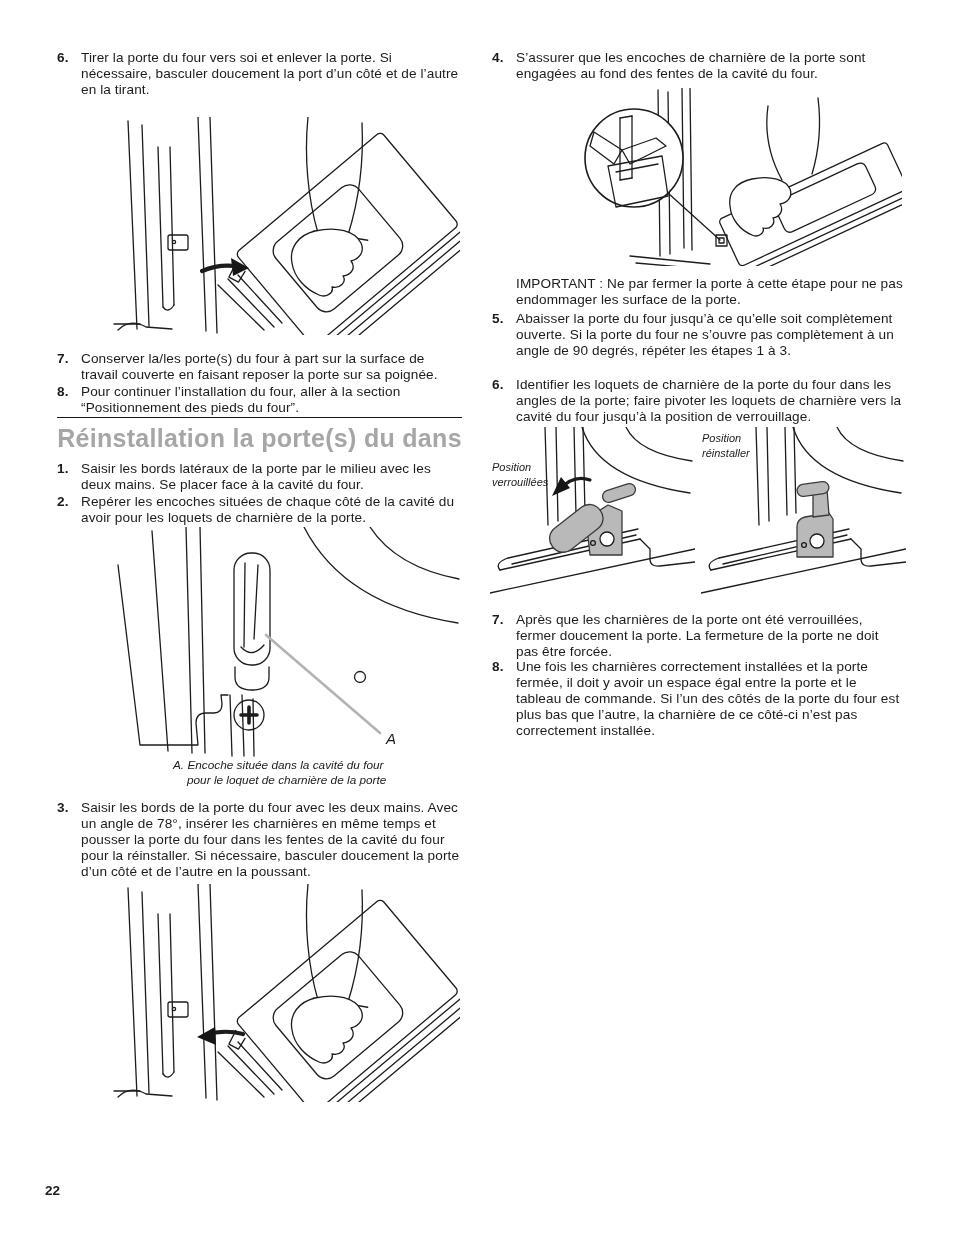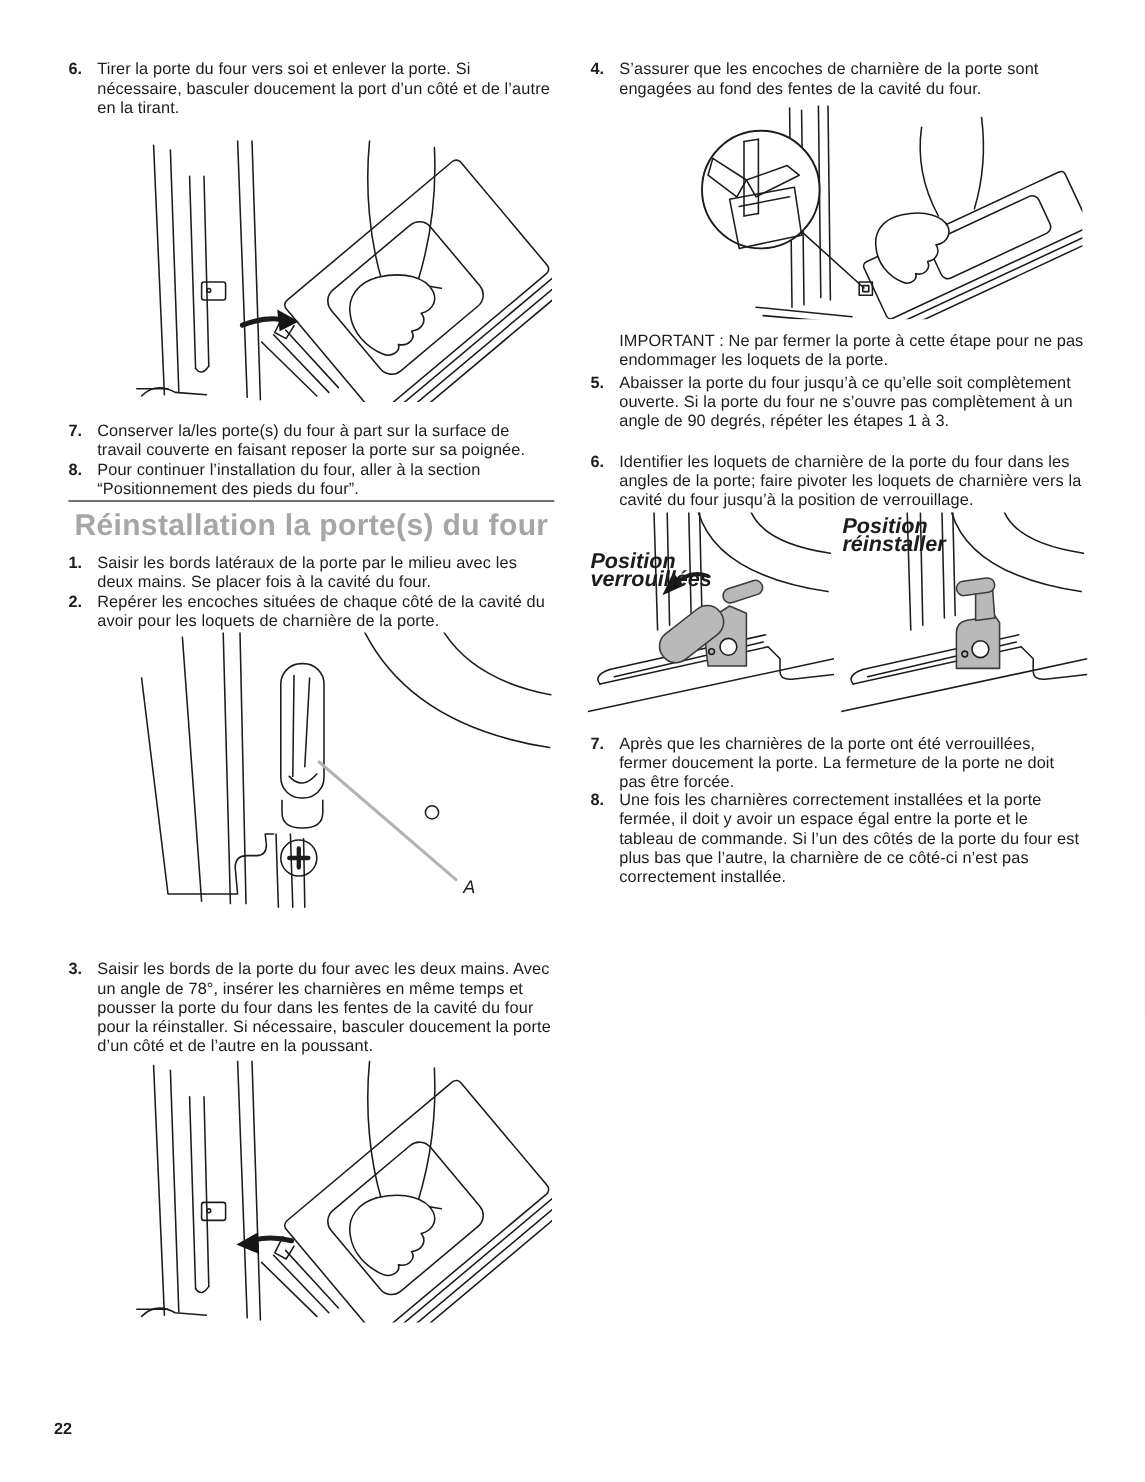--- a/index.html
+++ b/index.html
@@ -11,21 +11,21 @@
   .step .num{font-weight:bold;width:24px;flex:none;}
   .step .txt{flex:1;}
   .para{position:absolute;font-size:13.6px;line-height:15.9px;letter-spacing:0.1px;}
   .rule{position:absolute;border-top:1.6px solid #161616;height:0;}
   .title{
     position:absolute;text-align:center;font-weight:bold;font-size:25px;
     color:#a6a6a8;letter-spacing:0.3px;
   }
   .caption{position:absolute;font-style:italic;font-size:11.8px;line-height:14.5px;}
   .caption .cap2{padding-left:14px;}
-  .poslbl{position:absolute;font-style:italic;font-size:18px;line-height:14.6px;font-weight:bold;}
+  .poslbl{position:absolute;font-style:italic;font-size:11px;line-height:14.6px;}
   .pagenum{position:absolute;font-weight:bold;font-size:13.5px;}
   .fig{position:absolute;}
   
   .art *{stroke:#1c1c1c;fill:none;stroke-width:1.3;stroke-linecap:round;stroke-linejoin:round;}
   .art .fillg{fill:#b9b9b9;stroke:#3a3a3a;}
   .art .fillw{fill:#ffffff;}
   .art .solid{fill:#161616;stroke:none;}
   .art .thick{stroke-width:4.2;}
   .art .leader{stroke:#b3b3b3;stroke-width:2.6;}
   .art .lbl{fill:#1c1c1c;stroke:none;font-family:"Liberation Sans",sans-serif;font-style:italic;font-size:15px;}
@@ -77,25 +77,25 @@
     <span class="num">7.</span>
     <span class="txt">Conserver la/les porte(s) du four à part sur la surface de travail couverte en faisant reposer la porte sur sa poignée.</span>
   </div>
   <div class="step" style="left:57px;top:384px;width:405px;">
     <span class="num">8.</span>
     <span class="txt">Pour continuer l’installation du four, aller à la section “Positionnement des pieds du four”.</span>
   </div>
 
   <div class="rule" style="left:57px;top:417px;width:405px;"></div>
 
-  <div class="title" style="left:57px;top:424px;width:405px;">Réinstallation la porte(s) du four</div>
+  <div class="title" style="left:57px;top:424px;width:405px;">Réinstallation la porte(s) du dans</div>
 
   <div class="step" style="left:57px;top:461px;width:405px;">
     <span class="num">1.</span>
-    <span class="txt">Saisir les bords latéraux de la porte par le milieu avec les deux mains. Se placer fois à la cavité du four.</span>
+    <span class="txt">Saisir les bords latéraux de la porte par le milieu avec les deux mains. Se placer face à la cavité du four.</span>
   </div>
   <div class="step" style="left:57px;top:494px;width:405px;">
     <span class="num">2.</span>
     <span class="txt">Repérer les encoches situées de chaque côté de la cavité du avoir pour les loquets de charnière de la porte.</span>
   </div>
 
   <svg class="fig art" style="left:108px;top:527px;" width="352" height="230" viewBox="0 0 352 230">
     <path d="M196,0 Q236,78 350,96"></path>
     <path d="M262,0 Q288,40 351,52"></path>
     <path d="M44,4 L60,224"></path>
@@ -110,20 +110,24 @@
     <path d="M141,180 L141,196 M133,188 L149,188" style="stroke-width:3.6;"></path>
     <circle cx="252" cy="150" r="5.5"></circle>
     <path d="M10,38 L32,218 L90,218 L88,196 Q88,186 98,186 L106,186 Q114,186 114,177 L113,168 L120,168"></path>
     <path d="M122,168 L124,229"></path>
       <path d="M134,168 L136,229"></path>
       <path d="M145,172 L146,229"></path>
     <line class="leader" x1="158" y1="108" x2="272" y2="206"></line>
     <text class="lbl" x="278" y="217">A</text>
   </svg>
 
+  <div class="caption" style="left:173px;top:758px;">
+    <div><span>A.</span> <span>Encoche située dans la cavité du four</span></div>
+    <div class="cap2">pour le loquet de charnière de la porte</div>
+  </div>
 
   <div class="step" style="left:57px;top:800px;width:410px;">
     <span class="num">3.</span>
     <span class="txt">Saisir les bords de la porte du four avec les deux mains. Avec un angle de 78°, insérer les charnières en même temps et pousser la porte du four dans les fentes de la cavité du four pour la réinstaller. Si nécessaire, basculer doucement la porte d’un côté et de l’autre en la poussant.</span>
   </div>
 
   <svg class="fig art" style="left:112px;top:884px;" width="348" height="218" viewBox="0 0 348 218">
     <path d="M16,4 L25,212"></path>
     <path d="M30,8 L37,209"></path>
     <path d="M46,30 L51,190"></path>
@@ -187,21 +191,21 @@
     <path d="M52,62 L86,50 L96,58 L60,76 Z"></path>
     <path d="M38,78 L92,68 L98,108 L46,119 Z"></path>
     <path d="M46,84 L88,76"></path>
     <line x1="98" y1="105" x2="150" y2="152"></line>
     <rect x="146" y="147" width="11" height="11"></rect>
     <rect x="149" y="150" width="5" height="5"></rect>
   </svg>
 
   <div class="para" style="left:516px;top:276px;width:392px;">
     <span style="font-weight:normal;">IMPORTANT :</span>
-    <span>Ne par fermer la porte à cette étape pour ne pas endommager les loquets de la porte.</span>
+    <span>Ne par fermer la porte à cette étape pour ne pas endommager les surface de la porte.</span>
   </div>
 
   <div class="step" style="left:492px;top:311px;width:412px;">
     <span class="num">5.</span>
     <span class="txt">Abaisser la porte du four jusqu’à ce qu’elle soit complètement ouverte. Si la porte du four ne s’ouvre pas complètement à un angle de 90 degrés, répéter les étapes 1 à 3.</span>
   </div>
   <div class="step" style="left:492px;top:377px;width:415px;">
     <span class="num">6.</span>
     <span class="txt">Identifier les loquets de charnière de la porte du four dans les angles de la porte; faire pivoter les loquets de charnière vers la cavité du four jusqu’à la position de verrouillage.</span>
   </div>

